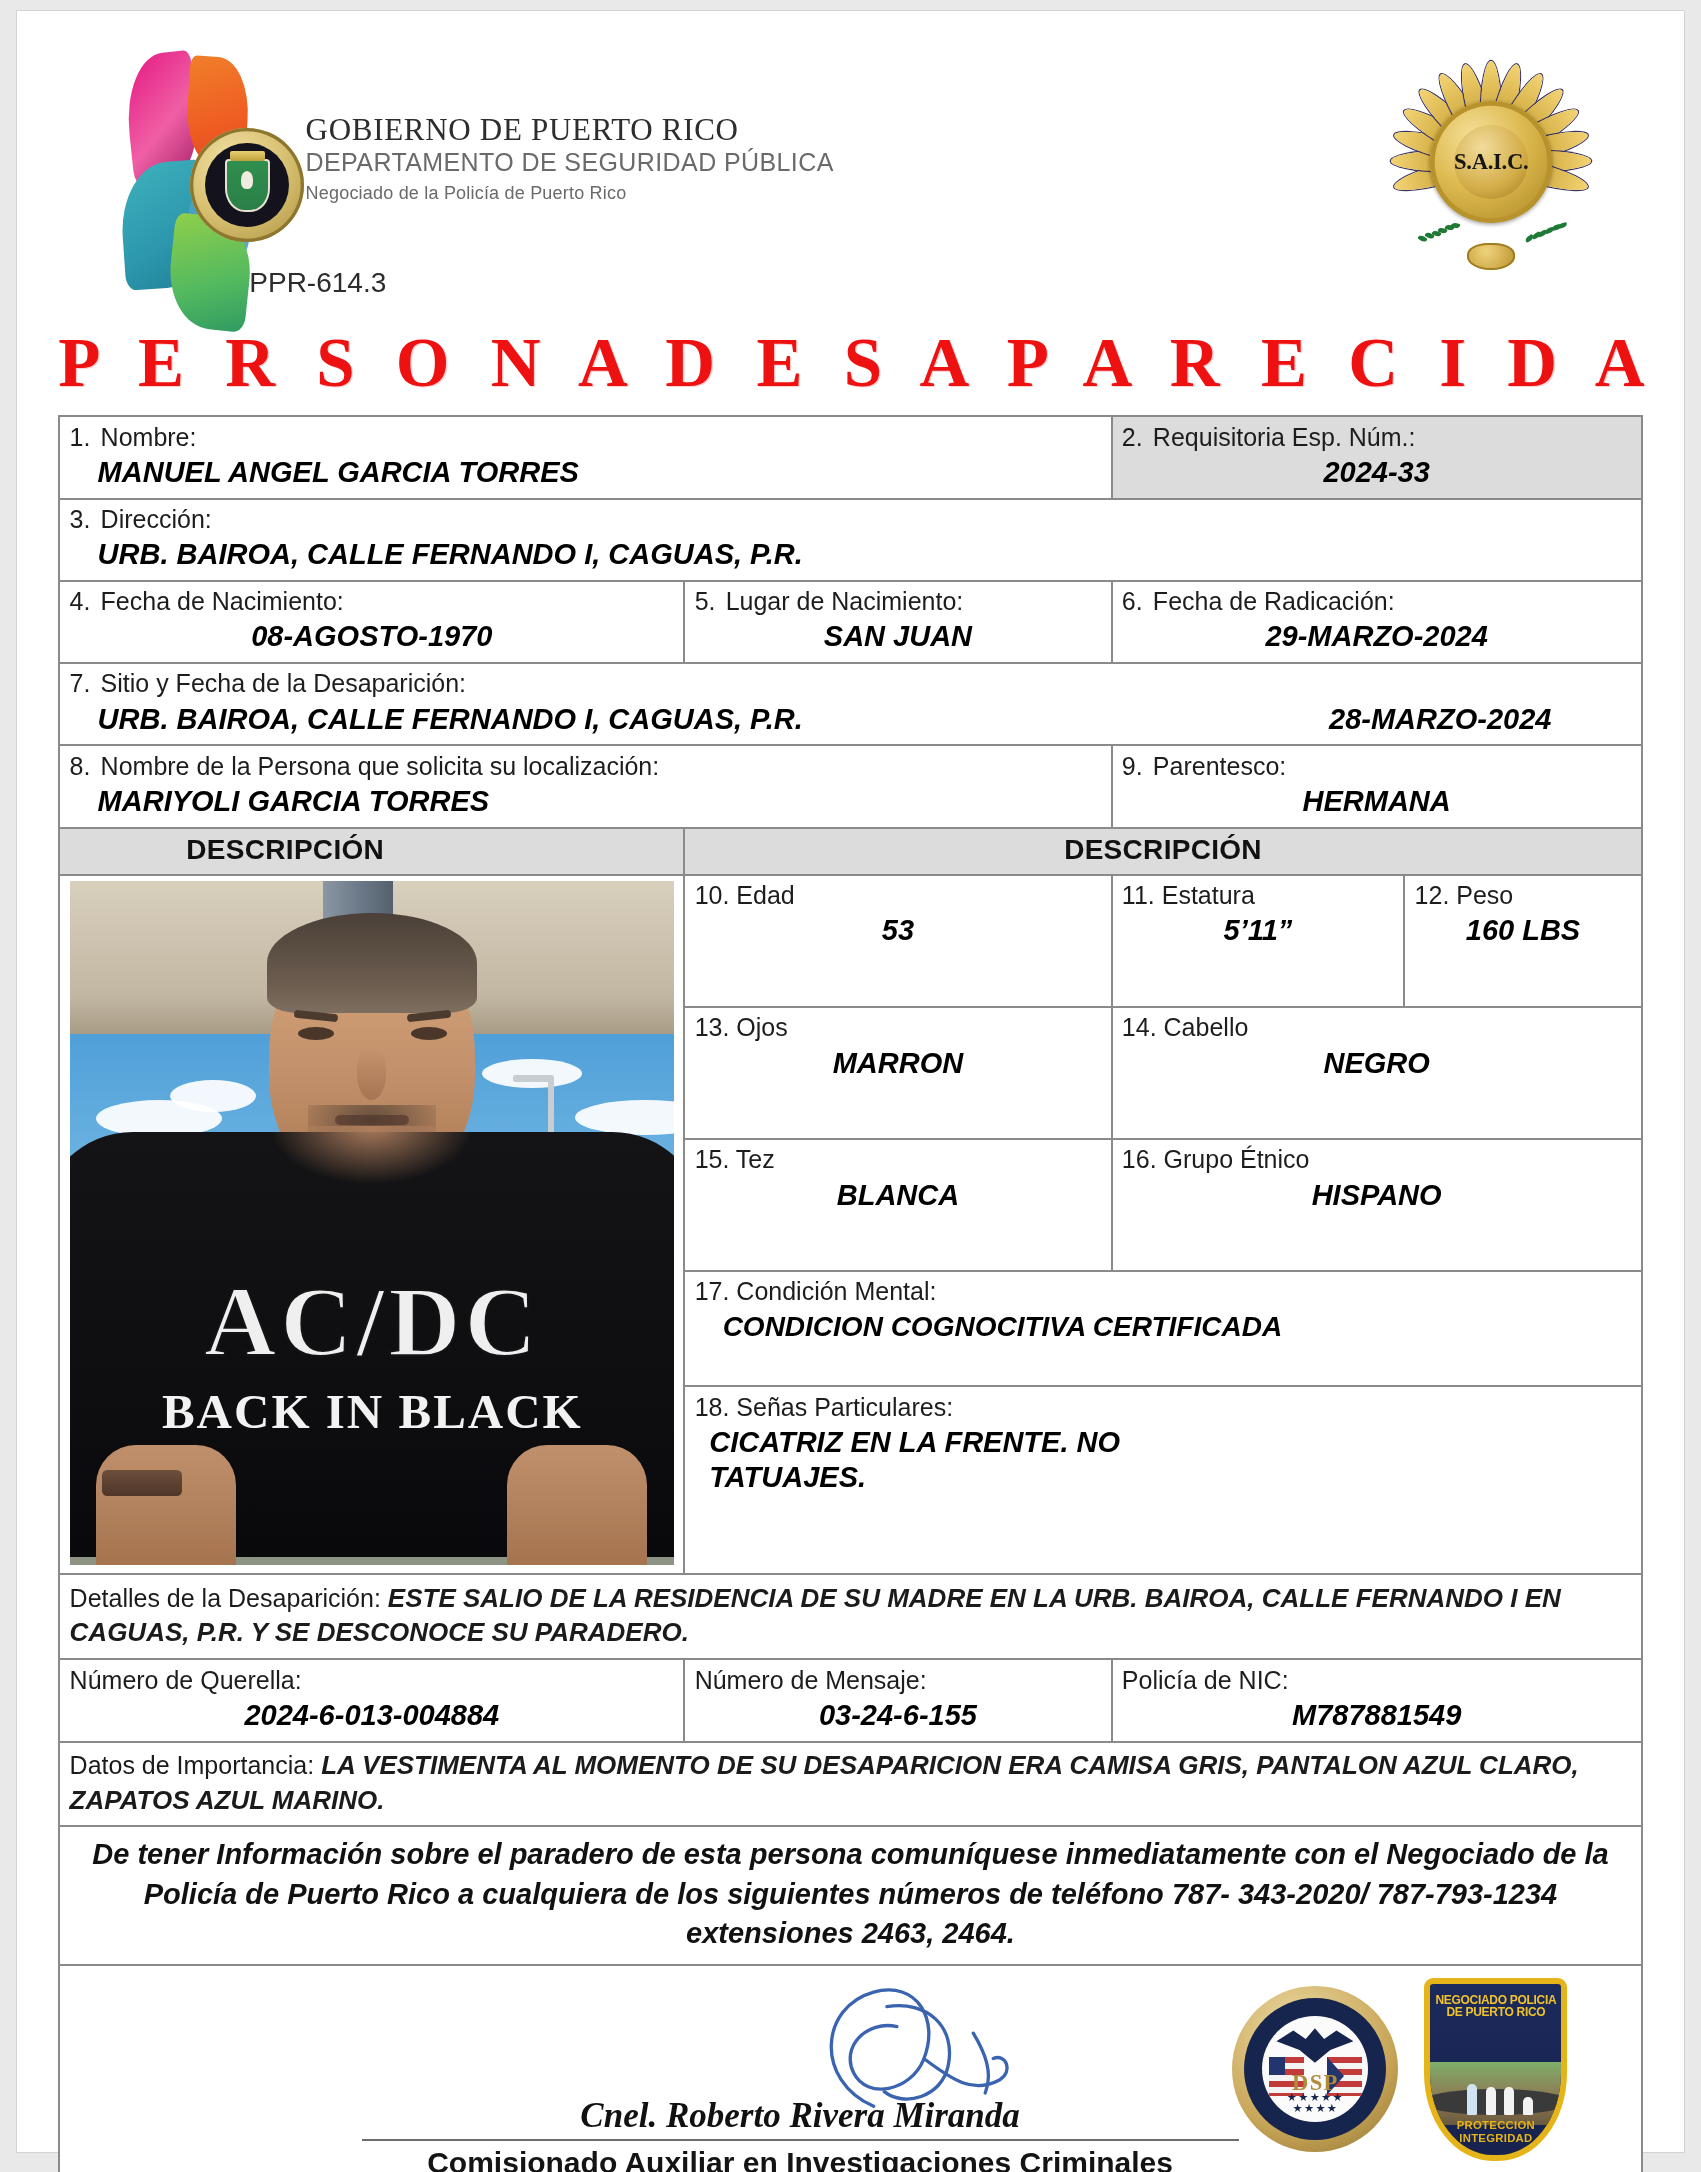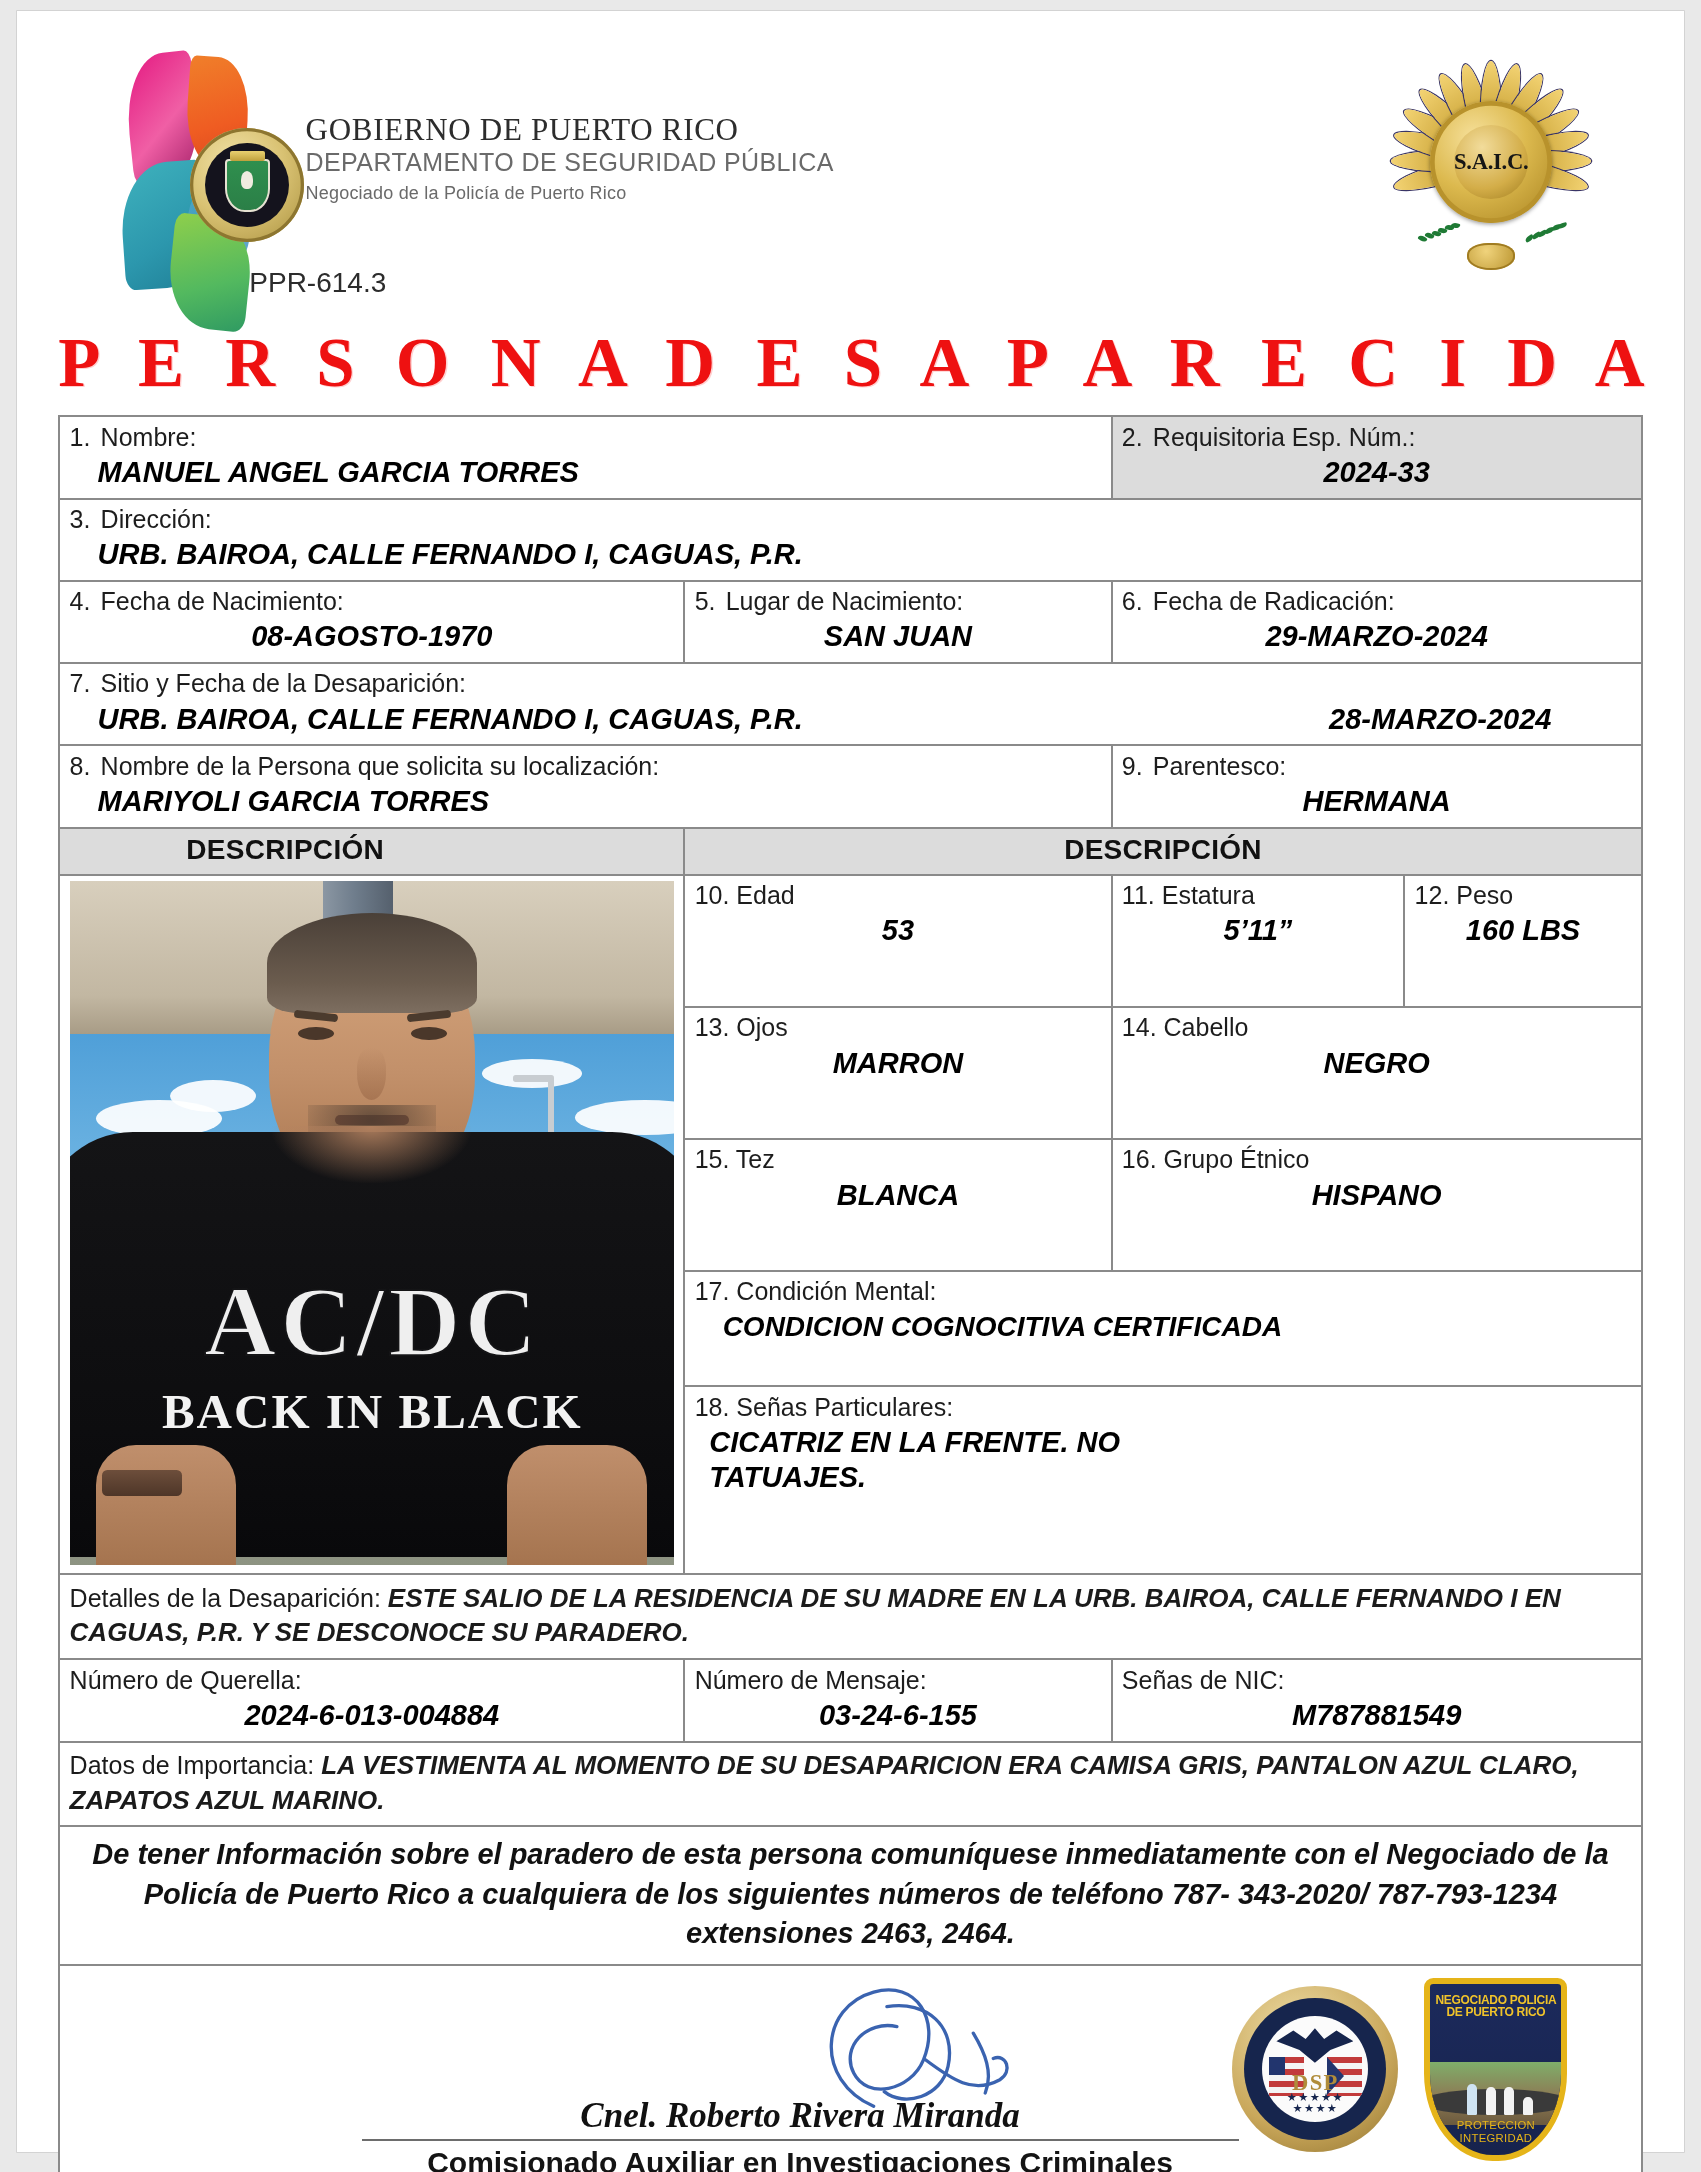--- a/index.html
+++ b/index.html
@@ -500,21 +500,21 @@
   .npr-fig {
     position:absolute; bottom:10.6px; width:9.3px; height:28px;
     background:#f2f2f2; border-radius:4.7px 4.7px 1.3px 1.3px;
   }
   .npr-fig.a { left:37px; background:#cfe3f2; height:31px; }
   .npr-fig.b { left:56px; }
   .npr-fig.c { left:74px; }
   .npr-fig.d { left:93px; height:17.3px; }
   .npr-motto {
     position:absolute; left:0; right:0; bottom:10.6px; text-align:center;
-    font-weight:normal; font-size:11.3px; color:#e5b419; line-height:1.15;
+    font-weight:bold; font-size:11.3px; color:#e5b419; line-height:1.15;
     letter-spacing:0.3px;
   }
 </style>
 </head>
 <body>
 
 <div class="page">
  <div class="sheet">
 
   <div class="header">
@@ -761,21 +761,21 @@
     <tr>
       <td colspan="3">
         <div class="lbl">Número de Querella:</div>
         <div class="val c">2024-6-013-004884</div>
       </td>
       <td colspan="2">
         <div class="lbl">Número de Mensaje:</div>
         <div class="val c">03-24-6-155</div>
       </td>
       <td colspan="3">
-        <div class="lbl">Señas de NIC:</div>
+        <div class="lbl">Policía de NIC:</div>
         <div class="val c">M787881549</div>
       </td>
     </tr>
 
     <tr>
       <td colspan="8">
         <div class="para">
           <span>Datos de Importancia:</span>
           <b>LA VESTIMENTA AL MOMENTO DE SU DESAPARICION ERA CAMISA GRIS, PANTALON AZUL CLARO, ZAPATOS AZUL MARINO.</b>
         </div>

